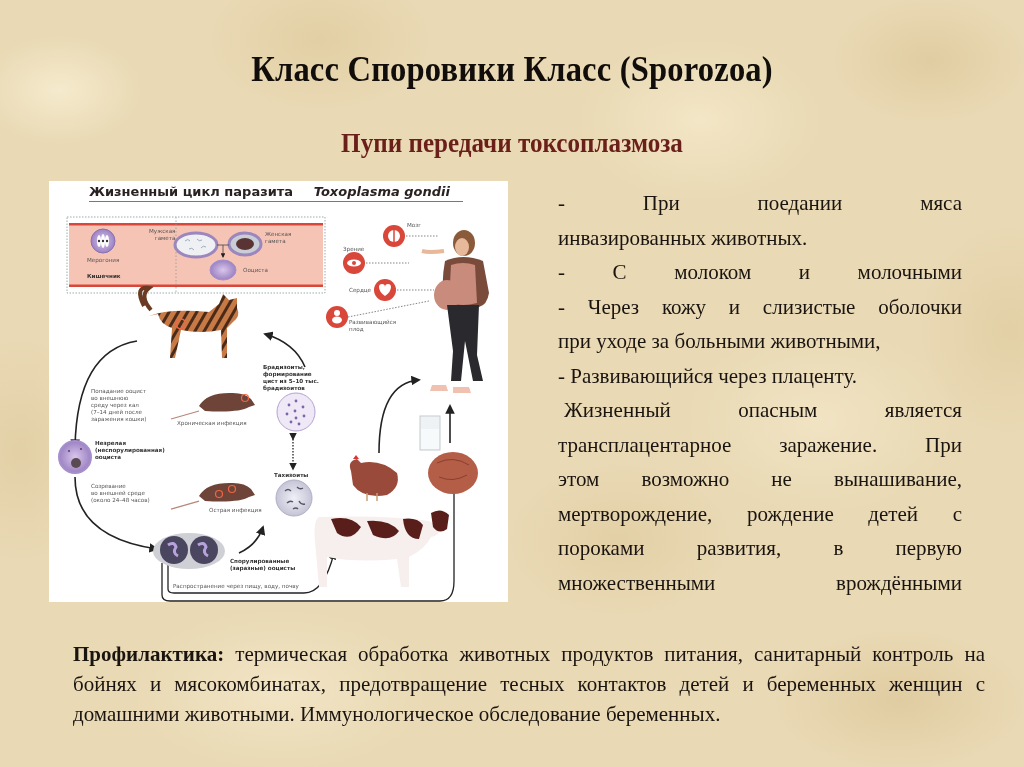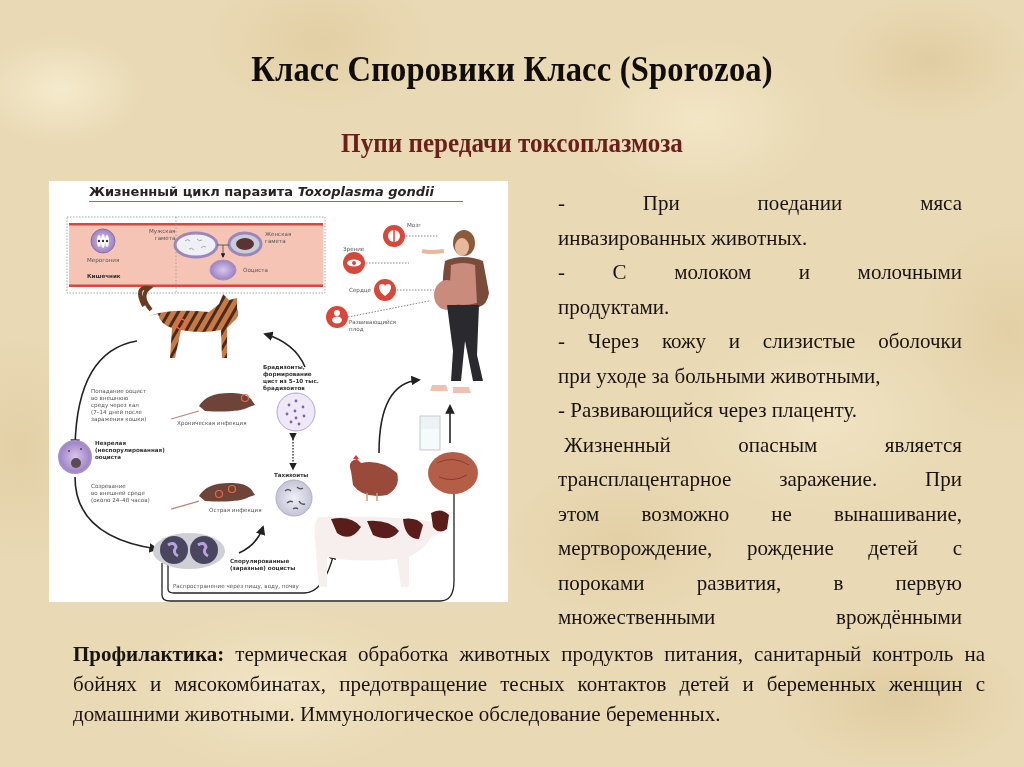--- a/index.html
+++ b/index.html
@@ -34,21 +34,21 @@
   .figure {
     position:absolute; left:49px; top:181px; width:459px; height:421px;
     background:#ffffff;
   }
   .figure svg { position:absolute; left:0; top:0; }
   .fig-title {
     position:absolute; left:40px; top:3px;
     font-family:"DejaVu Sans", sans-serif; font-weight:bold; font-size:13px;
     color:#2a2222; white-space:nowrap;
   }
-  .fig-title i { font-style:italic; }
+  .fig-title i { font-style:italic;margin-left:16px; }
   .fig-title-line {
     position:absolute; left:40px; top:20px; width:374px; height:1px; background:#b06060;
   }
   .lbl {
     position:absolute; font-family:"DejaVu Sans", sans-serif; font-size:5.6px;
     line-height:7px; color:#555; white-space:pre;
   }
   .lbl.b { font-weight:bold; color:#333; }
 
   .right-text {
@@ -237,21 +237,20 @@
   <div class="lbl b" style="left:225px;top:291px;">Тахизоиты</div>
   <div class="lbl b" style="left:181px;top:377px;">Спорулированные
 (заразные) ооцисты</div>
   <div class="lbl" style="left:124px;top:402px;">Распространение через пищу, воду, почву</div>
 </div>
 
 <div class="right-text">
   <p>- При поедании мяса</p>
   <p class="last-left">инвазированных животных.</p>
   <p>- С молоком и молочными</p>
-  <p class="last-left">продуктами.</p>
   <p>- Через кожу и слизистые оболочки</p>
   <p class="last-left">при уходе за больными животными,</p>
   <p class="last-left">- Развивающийся через плаценту.</p>
   <p style="padding-left:6px;"> Жизненный опасным является</p>
   <p>трансплацентарное заражение. При</p>
   <p>этом возможно не вынашивание,</p>
   <p>мертворождение, рождение детей с</p>
   <p>пороками развития, в первую</p>
   <p>множественными врождёнными</p>
 </div>

